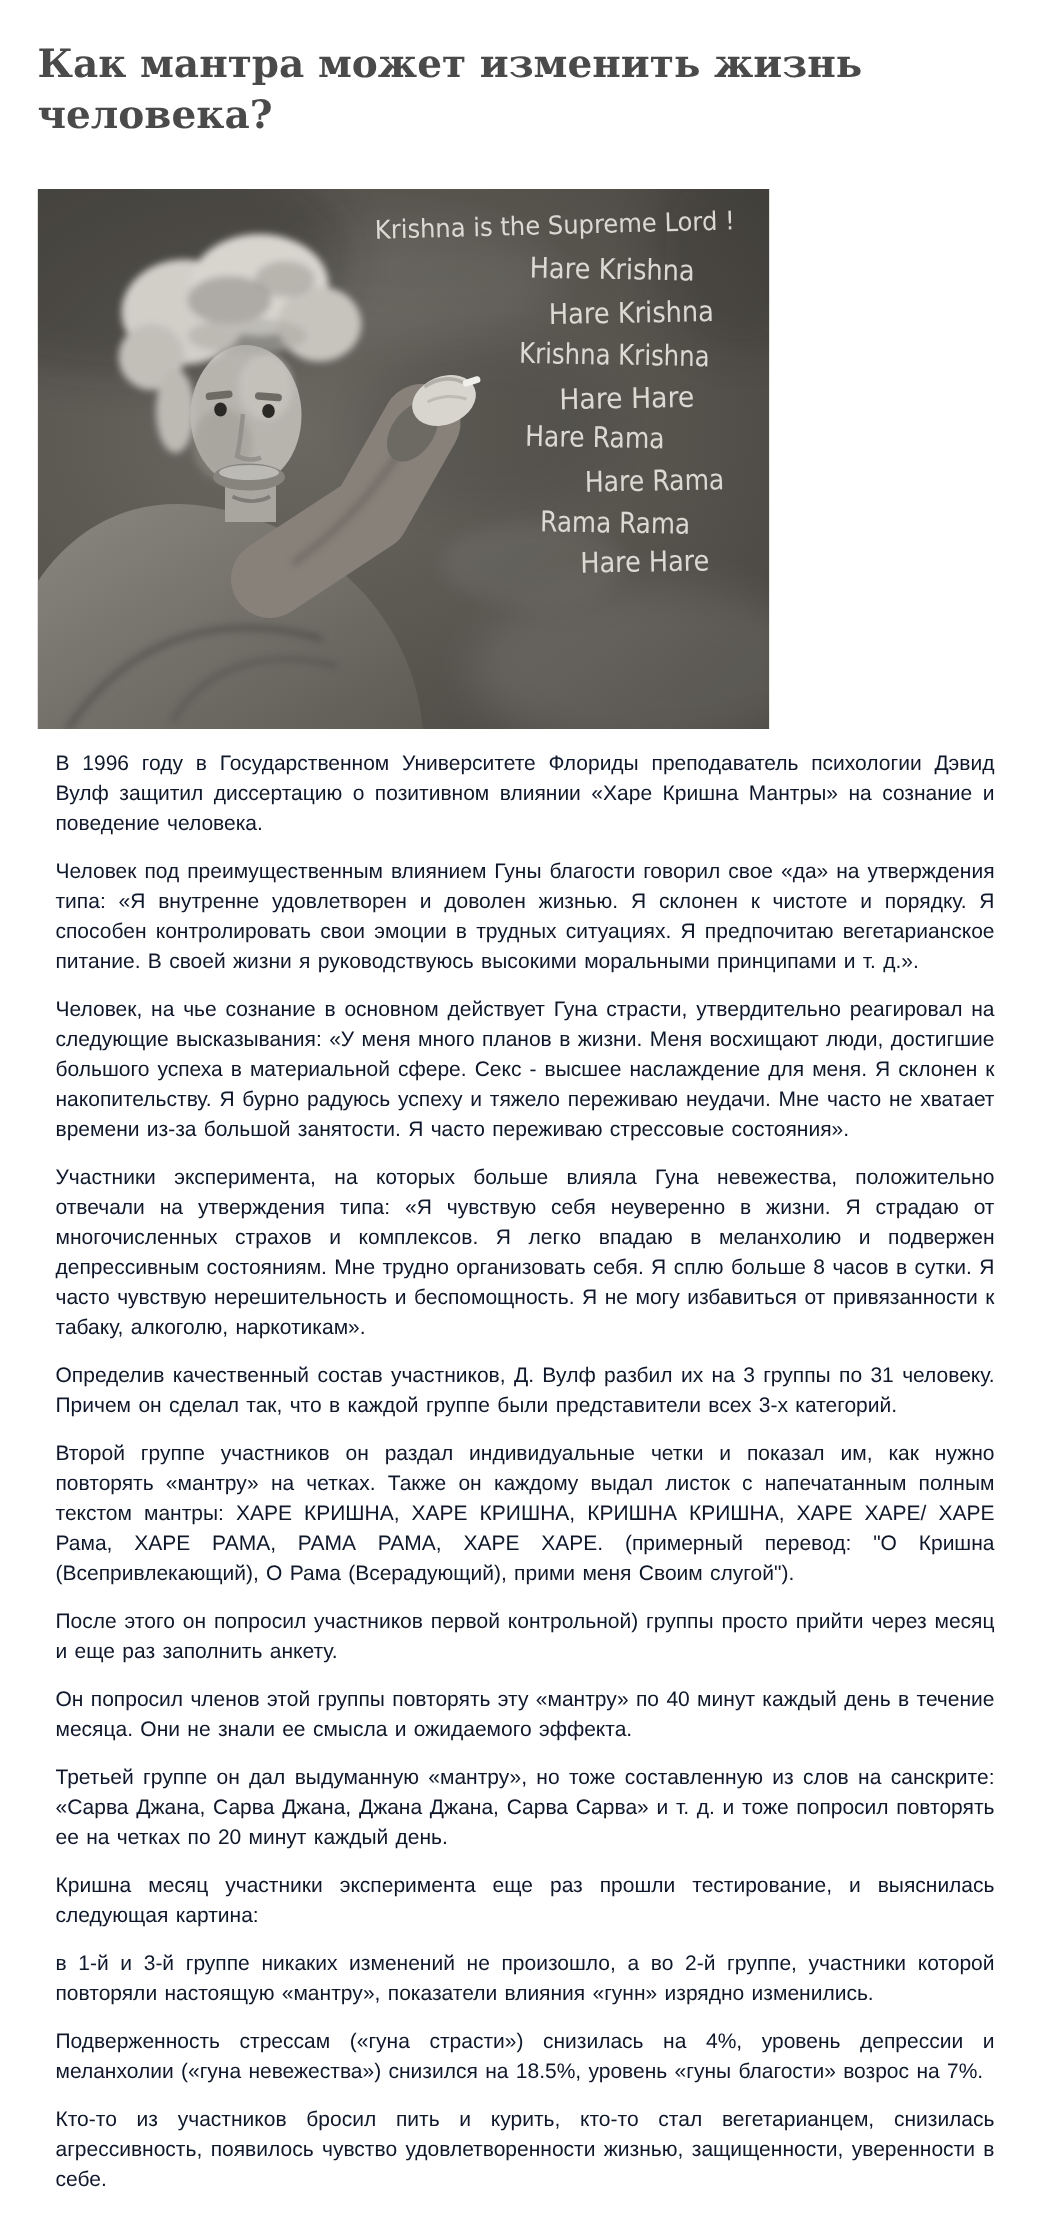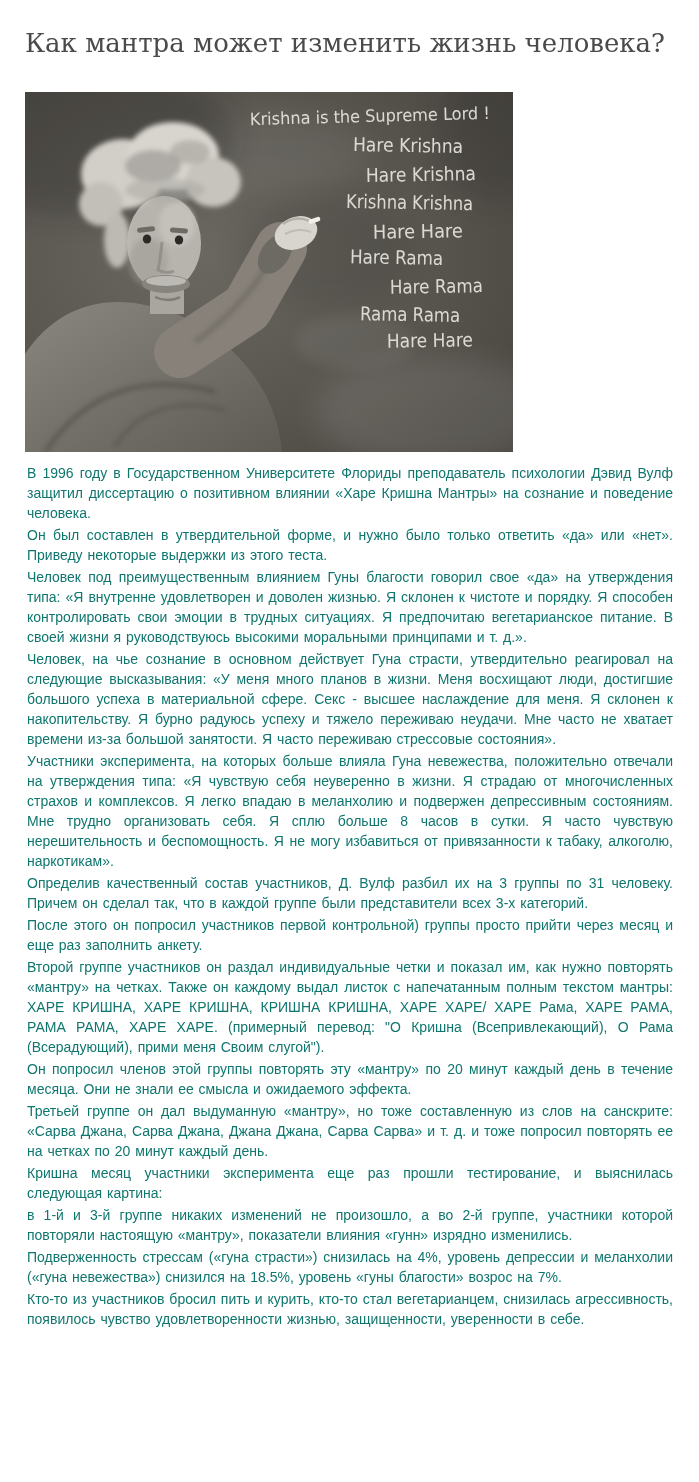--- a/index.html
+++ b/index.html
@@ -5,42 +5,42 @@
   html, body { margin: 0; padding: 0; background: #ffffff; }
   body {
     width: 699px;
     font-family: "Liberation Sans", sans-serif;
     -webkit-font-smoothing: antialiased;
   }
   .page { padding: 0 24px 14px 25px; }
 
   .page-title {
     font-family: "DejaVu Serif", "Liberation Serif", serif;
-    font-weight: 400;
+    font-weight: 700;
     font-size: 26px;
     line-height: 34px;
     letter-spacing: 0;
     color: #4a4a4a;
     margin: 26px 0 0 0;
   }
 
   .photo-wrap {
     margin: 32px 0 0 0;
     width: 488px;
     height: 360px;
     overflow: hidden;
   }
   .photo-wrap svg { display: block; }
 
   .article { margin-top: 11px; }
   .article p {
-    margin: 2px;
+    margin: 12px;
     font-size: 14px;
     line-height: 20px;
-    color: #0f766e;
+    color: #0f172a;
     text-align: justify;
     word-spacing: 1px;
   }
 
   .chalk-text {
     font-family: "DejaVu Sans", sans-serif;
     fill: #e6e4dd;
     opacity: 0.93;
   }
 </style>
@@ -144,28 +144,27 @@
         <text x="325" y="172" font-size="19" textLength="93" lengthAdjust="spacingAndGlyphs" transform="rotate(1 371 172)">Hare Rama</text>
         <text x="365" y="201" font-size="19" textLength="93" lengthAdjust="spacingAndGlyphs" transform="rotate(-1 411 201)">Hare Rama</text>
         <text x="335" y="229" font-size="19" textLength="100" lengthAdjust="spacingAndGlyphs" transform="rotate(1 385 229)">Rama Rama</text>
         <text x="362" y="255" font-size="19" textLength="86" lengthAdjust="spacingAndGlyphs" transform="rotate(-1 405 255)">Hare Hare</text>
       </g>
     </svg>
   </figure>
 
   <div class="article">
     <p>В 1996 году в Государственном Университете Флориды преподаватель психологии Дэвид Вулф защитил диссертацию о позитивном влиянии «Харе Кришна Мантры» на сознание и поведение человека.</p>
-    <p>Он был составлен в утвердительной форме, и нужно было только ответить «да» или «нет». Приведу некоторые выдержки из этого теста.</p>
     <p>Человек под преимущественным влиянием Гуны благости говорил свое «да» на утверждения типа: «Я внутренне удовлетворен и доволен жизнью. Я склонен к чистоте и порядку. Я способен контролировать свои эмоции в трудных ситуациях. Я предпочитаю вегетарианское питание. В своей жизни я руководствуюсь высокими моральными принципами и т. д.».</p>
     <p>Человек, на чье сознание в основном действует Гуна страсти, утвердительно реагировал на следующие высказывания: «У меня много планов в жизни. Меня восхищают люди, достигшие большого успеха в материальной сфере. Секс - высшее наслаждение для меня. Я склонен к накопительству. Я бурно радуюсь успеху и тяжело переживаю неудачи. Мне часто не хватает времени из-за большой занятости. Я часто переживаю стрессовые состояния».</p>
     <p>Участники эксперимента, на которых больше влияла Гуна невежества, положительно отвечали на утверждения типа: «Я чувствую себя неуверенно в жизни. Я страдаю от многочисленных страхов и комплексов. Я легко впадаю в меланхолию и подвержен депрессивным состояниям. Мне трудно организовать себя. Я сплю больше 8 часов в сутки. Я часто чувствую нерешительность и беспомощность. Я не могу избавиться от привязанности к табаку, алкоголю, наркотикам».</p>
     <p>Определив качественный состав участников, Д. Вулф разбил их на 3 группы по 31 человеку. Причем он сделал так, что в каждой группе были представители всех 3-х категорий.</p>
+    <p>Второй группе участников он раздал индивидуальные четки и показал им, как нужно повторять «мантру» на четках. Также он каждому выдал листок с напечатанным полным текстом мантры: ХАРЕ КРИШНА, ХАРЕ КРИШНА, КРИШНА КРИШНА, ХАРЕ ХАРЕ/ ХАРЕ Рама, ХАРЕ РАМА, РАМА РАМА, ХАРЕ ХАРЕ. (примерный перевод: "О Кришна (Всепривлекающий), О Рама (Всерадующий), прими меня Своим слугой").</p>
     <p>После этого он попросил участников первой контрольной) группы просто прийти через месяц и еще раз заполнить анкету.</p>
-    <p>Второй группе участников он раздал индивидуальные четки и показал им, как нужно повторять «мантру» на четках. Также он каждому выдал листок с напечатанным полным текстом мантры: ХАРЕ КРИШНА, ХАРЕ КРИШНА, КРИШНА КРИШНА, ХАРЕ ХАРЕ/ ХАРЕ Рама, ХАРЕ РАМА, РАМА РАМА, ХАРЕ ХАРЕ. (примерный перевод: "О Кришна (Всепривлекающий), О Рама (Всерадующий), прими меня Своим слугой").</p>
-    <p>Он попросил членов этой группы повторять эту «мантру» по 20 минут каждый день в течение месяца. Они не знали ее смысла и ожидаемого эффекта.</p>
+    <p>Он попросил членов этой группы повторять эту «мантру» по 40 минут каждый день в течение месяца. Они не знали ее смысла и ожидаемого эффекта.</p>
     <p>Третьей группе он дал выдуманную «мантру», но тоже составленную из слов на санскрите: «Сарва Джана, Сарва Джана, Джана Джана, Сарва Сарва» и т. д. и тоже попросил повторять ее на четках по 20 минут каждый день.</p>
     <p>Кришна месяц участники эксперимента еще раз прошли тестирование, и выяснилась следующая картина:</p>
     <p>в 1-й и 3-й группе никаких изменений не произошло, а во 2-й группе, участники которой повторяли настоящую «мантру», показатели влияния «гунн» изрядно изменились.</p>
     <p>Подверженность стрессам («гуна страсти») снизилась на 4%, уровень депрессии и меланхолии («гуна невежества») снизился на 18.5%, уровень «гуны благости» возрос на 7%.</p>
     <p>Кто-то из участников бросил пить и курить, кто-то стал вегетарианцем, снизилась агрессивность, появилось чувство удовлетворенности жизнью, защищенности, уверенности в себе.</p>
   </div>
 
 </div>
 
 </body></html>

